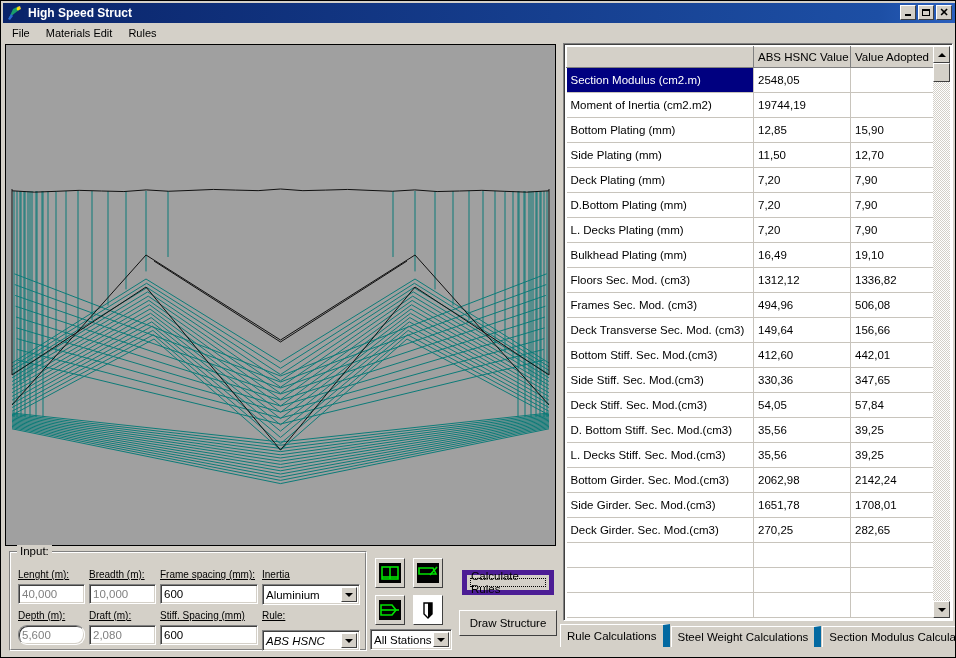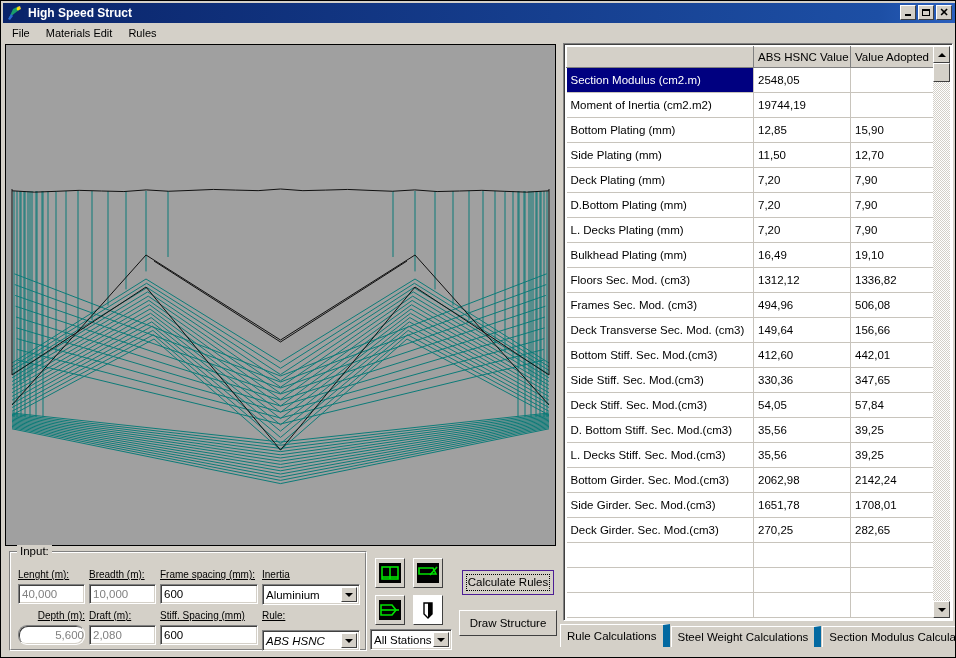--- a/index.html
+++ b/index.html
@@ -232,21 +232,21 @@
     border-top: 1px solid #ffffff;
     border-left: 1px solid #ffffff;
     border-right: 1px solid #404040;
     border-bottom: 1px solid #404040;
     font-size: 11.5px;
     color: #000;
     display: flex; align-items: center; justify-content: center;
     line-height: 13px;
   }
   .pushbtn.default {
-    border: 1px solid #4c1d95;
+    border: 5px solid #4c1d95;
   }
   .pushbtn.default .inner {
     border: 1px dotted #000;
     width: calc(100% - 6px);
     height: calc(100% - 6px);
     display: flex; align-items: center; justify-content: center;
     box-sizing: border-box;
   }
 
   
@@ -574,21 +574,21 @@
     <div class="field" style="left:252px; top:16px;">
       <div class="field-label">Inertia</div>
       <div class="combo" style="width:98px; margin-top:3px;">
         <span>Aluminium</span>
         <span class="arrow-btn">
             <i class="tri-down"></i>
           </span>
       </div>
     </div>
 
-    <div class="field" style="left:8px;  top:57px;text-align:right;">
+    <div class="field" style="left:8px;  top:57px;">
       <div class="field-label">Depth (m):</div>
       <div class="txtbox disabled" style="width:67px; margin-top:3px;border-radius:9px;">5,600</div>
     </div>
     <div class="field" style="left:79px; top:57px;">
       <div class="field-label">Draft (m):</div>
       <div class="txtbox disabled" style="width:67px; margin-top:3px;">2,080</div>
     </div>
     <div class="field" style="left:150px; top:57px;">
       <div class="field-label">Stiff. Spacing (mm)</div>
       <div class="txtbox" style="width:98px; margin-top:3px;">600</div>

